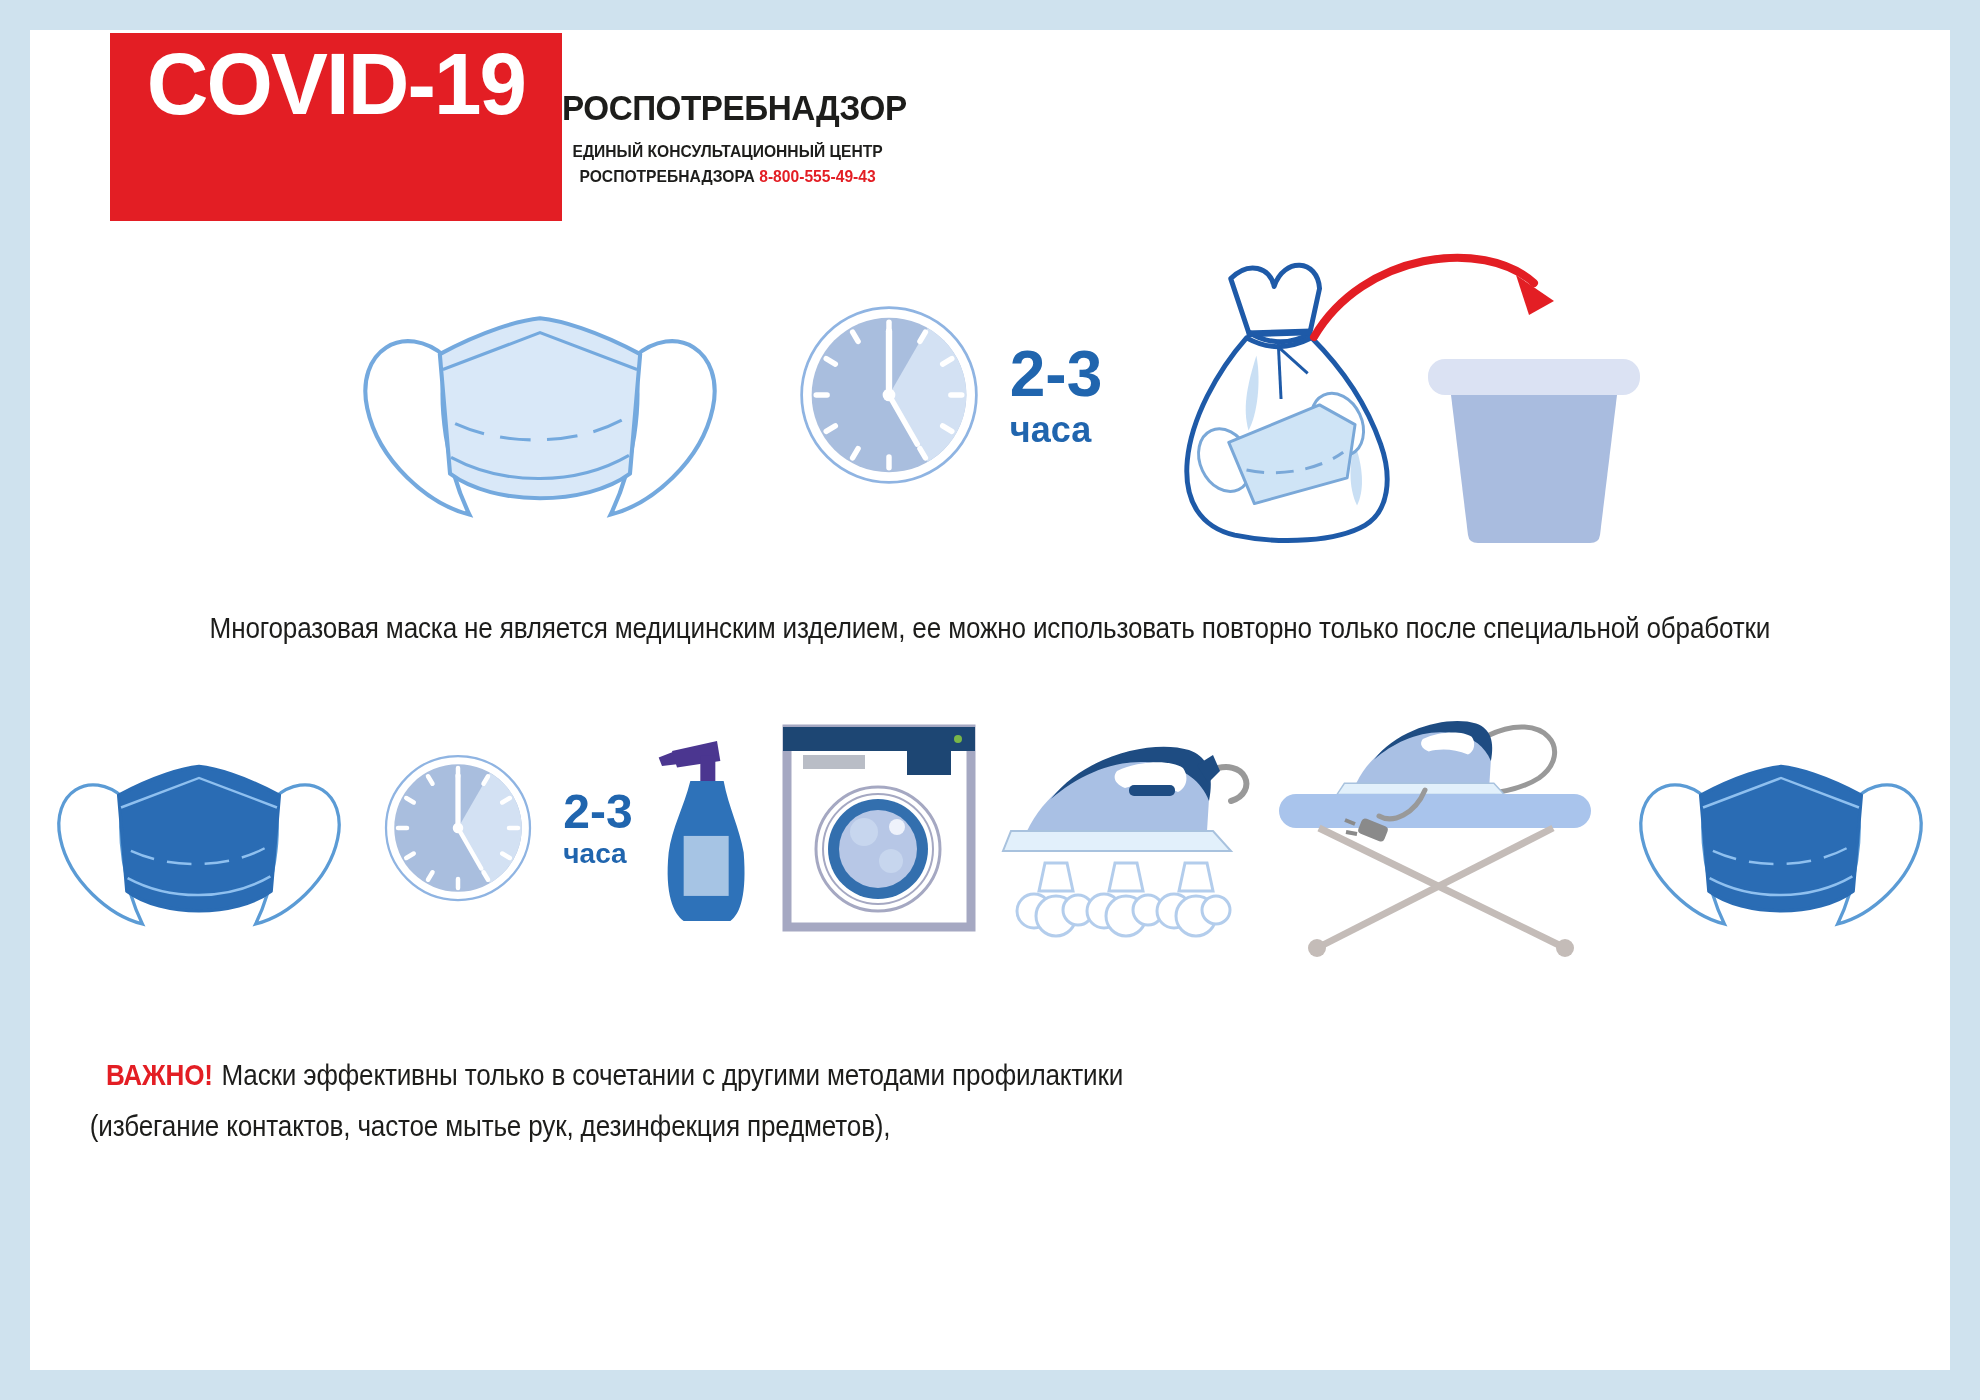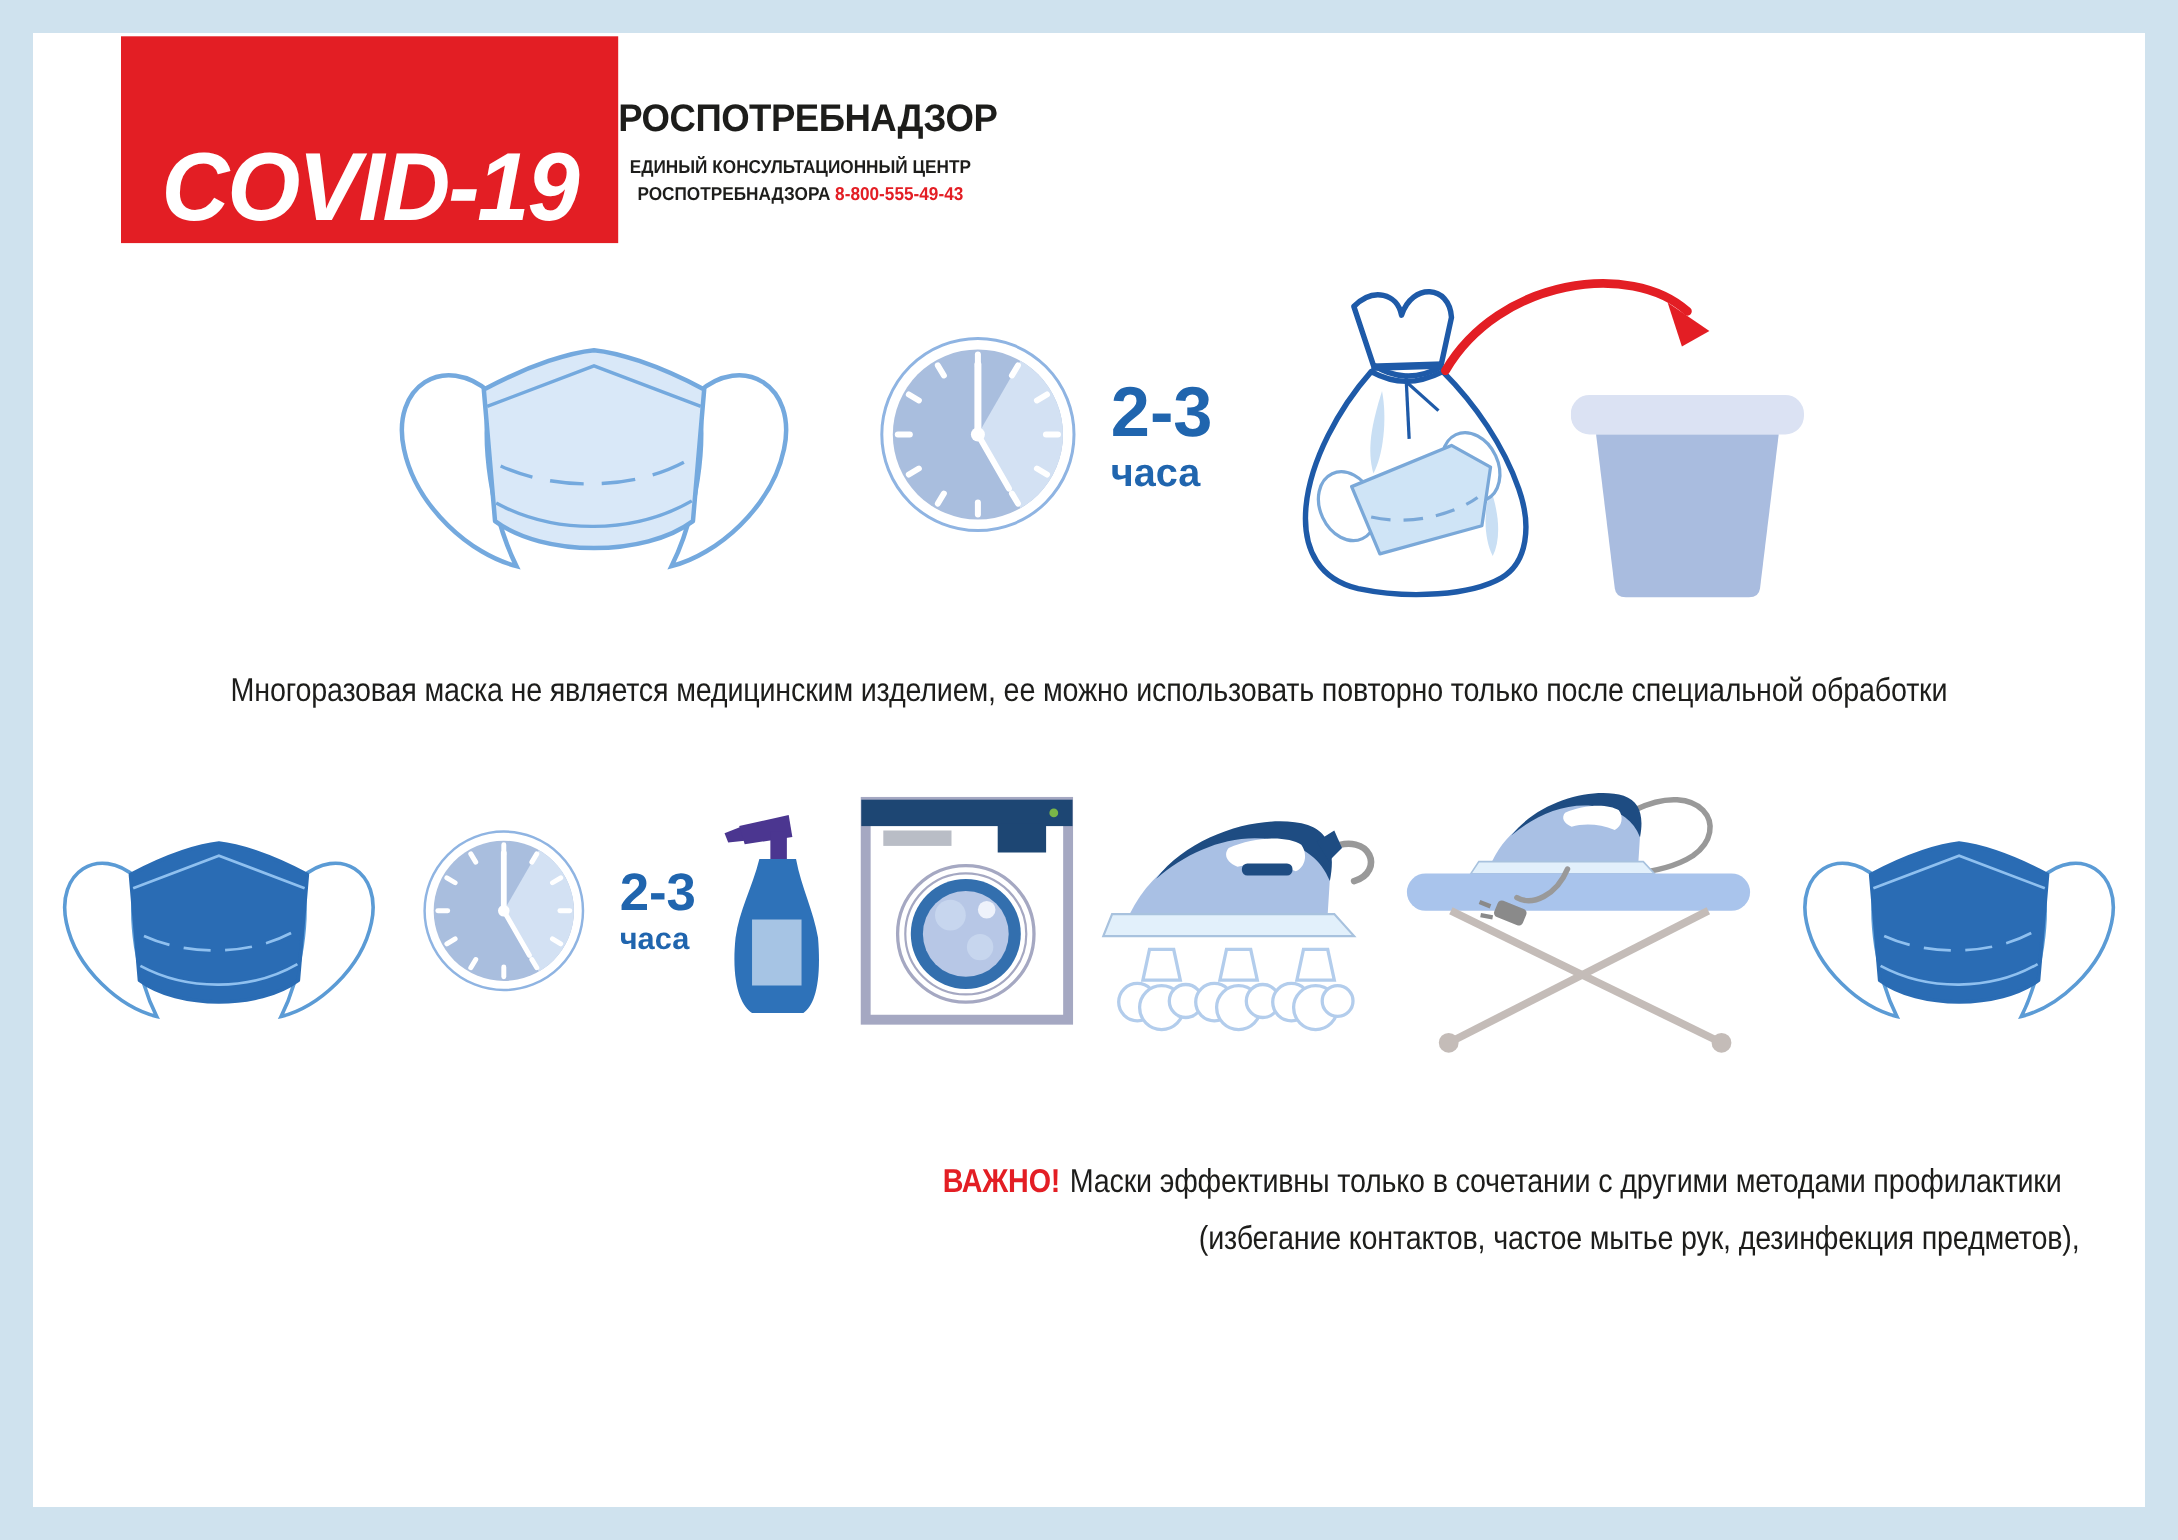--- a/index.html
+++ b/index.html
@@ -10,21 +10,21 @@
     color:#1d1d1b;
     -webkit-font-smoothing:antialiased;
   }
   .frame{width:1980px;height:1400px;box-sizing:border-box;padding:30px;}
   .page{width:1920px;height:1340px;background:#ffffff;position:relative;overflow:hidden;}
 
   
   .header{display:flex;align-items:flex-start;}
   .badge{
     margin-left:80px;margin-top:3px;width:452px;height:188px;
-    background:#e31e24;display:flex;align-items:flex-end;justify-content:center;font-style:italic;
+    background:#e31e24;display:flex;align-items:flex-start;justify-content:center;
   }
   .badge span{
     color:#fff;font-size:88px;font-weight:900;letter-spacing:-2px;
     display:inline-block;transform:scaleX(0.97);
   }
   .title{flex:1;text-align:center;padding-top:44px;}
   .title .t-line{
     color:#e31e24;font-size:46px;font-weight:800;line-height:1.6;
   }
   .title .t-line span{display:inline-block;transform:scaleX(0.92);letter-spacing:-0.5px;}
@@ -48,21 +48,21 @@
   .time .tu{font-size:36px;display:block;margin-top:6px;}
   .time-sm .tv{font-size:48px;}
   .time-sm .tu{font-size:28px;margin-top:4px;}
   .disposal{position:relative;width:480px;height:300px;}
   .disposal .bag{position:absolute;left:0;top:4px;}
   .disposal .arrow{position:absolute;left:148px;top:-12px;}
   .disposal .bin{position:absolute;right:0;top:98px;}
   svg{display:block;}
 
   
-  .footer{margin-top:66px;text-align:right;font-size:30px;line-height:1.7;}
+  .footer{margin-top:66px;text-align:left;font-size:30px;line-height:1.7;}
   .footer .f-line span.cond{display:inline-block;transform:scaleX(0.87);letter-spacing:-0.2px;white-space:nowrap;}
   .imp{color:#e31e24;font-weight:800;margin-right:10px;}
 </style>
 </head>
 <body>
 
 <div class="frame">
 <div class="page">
 
   <div class="header">

